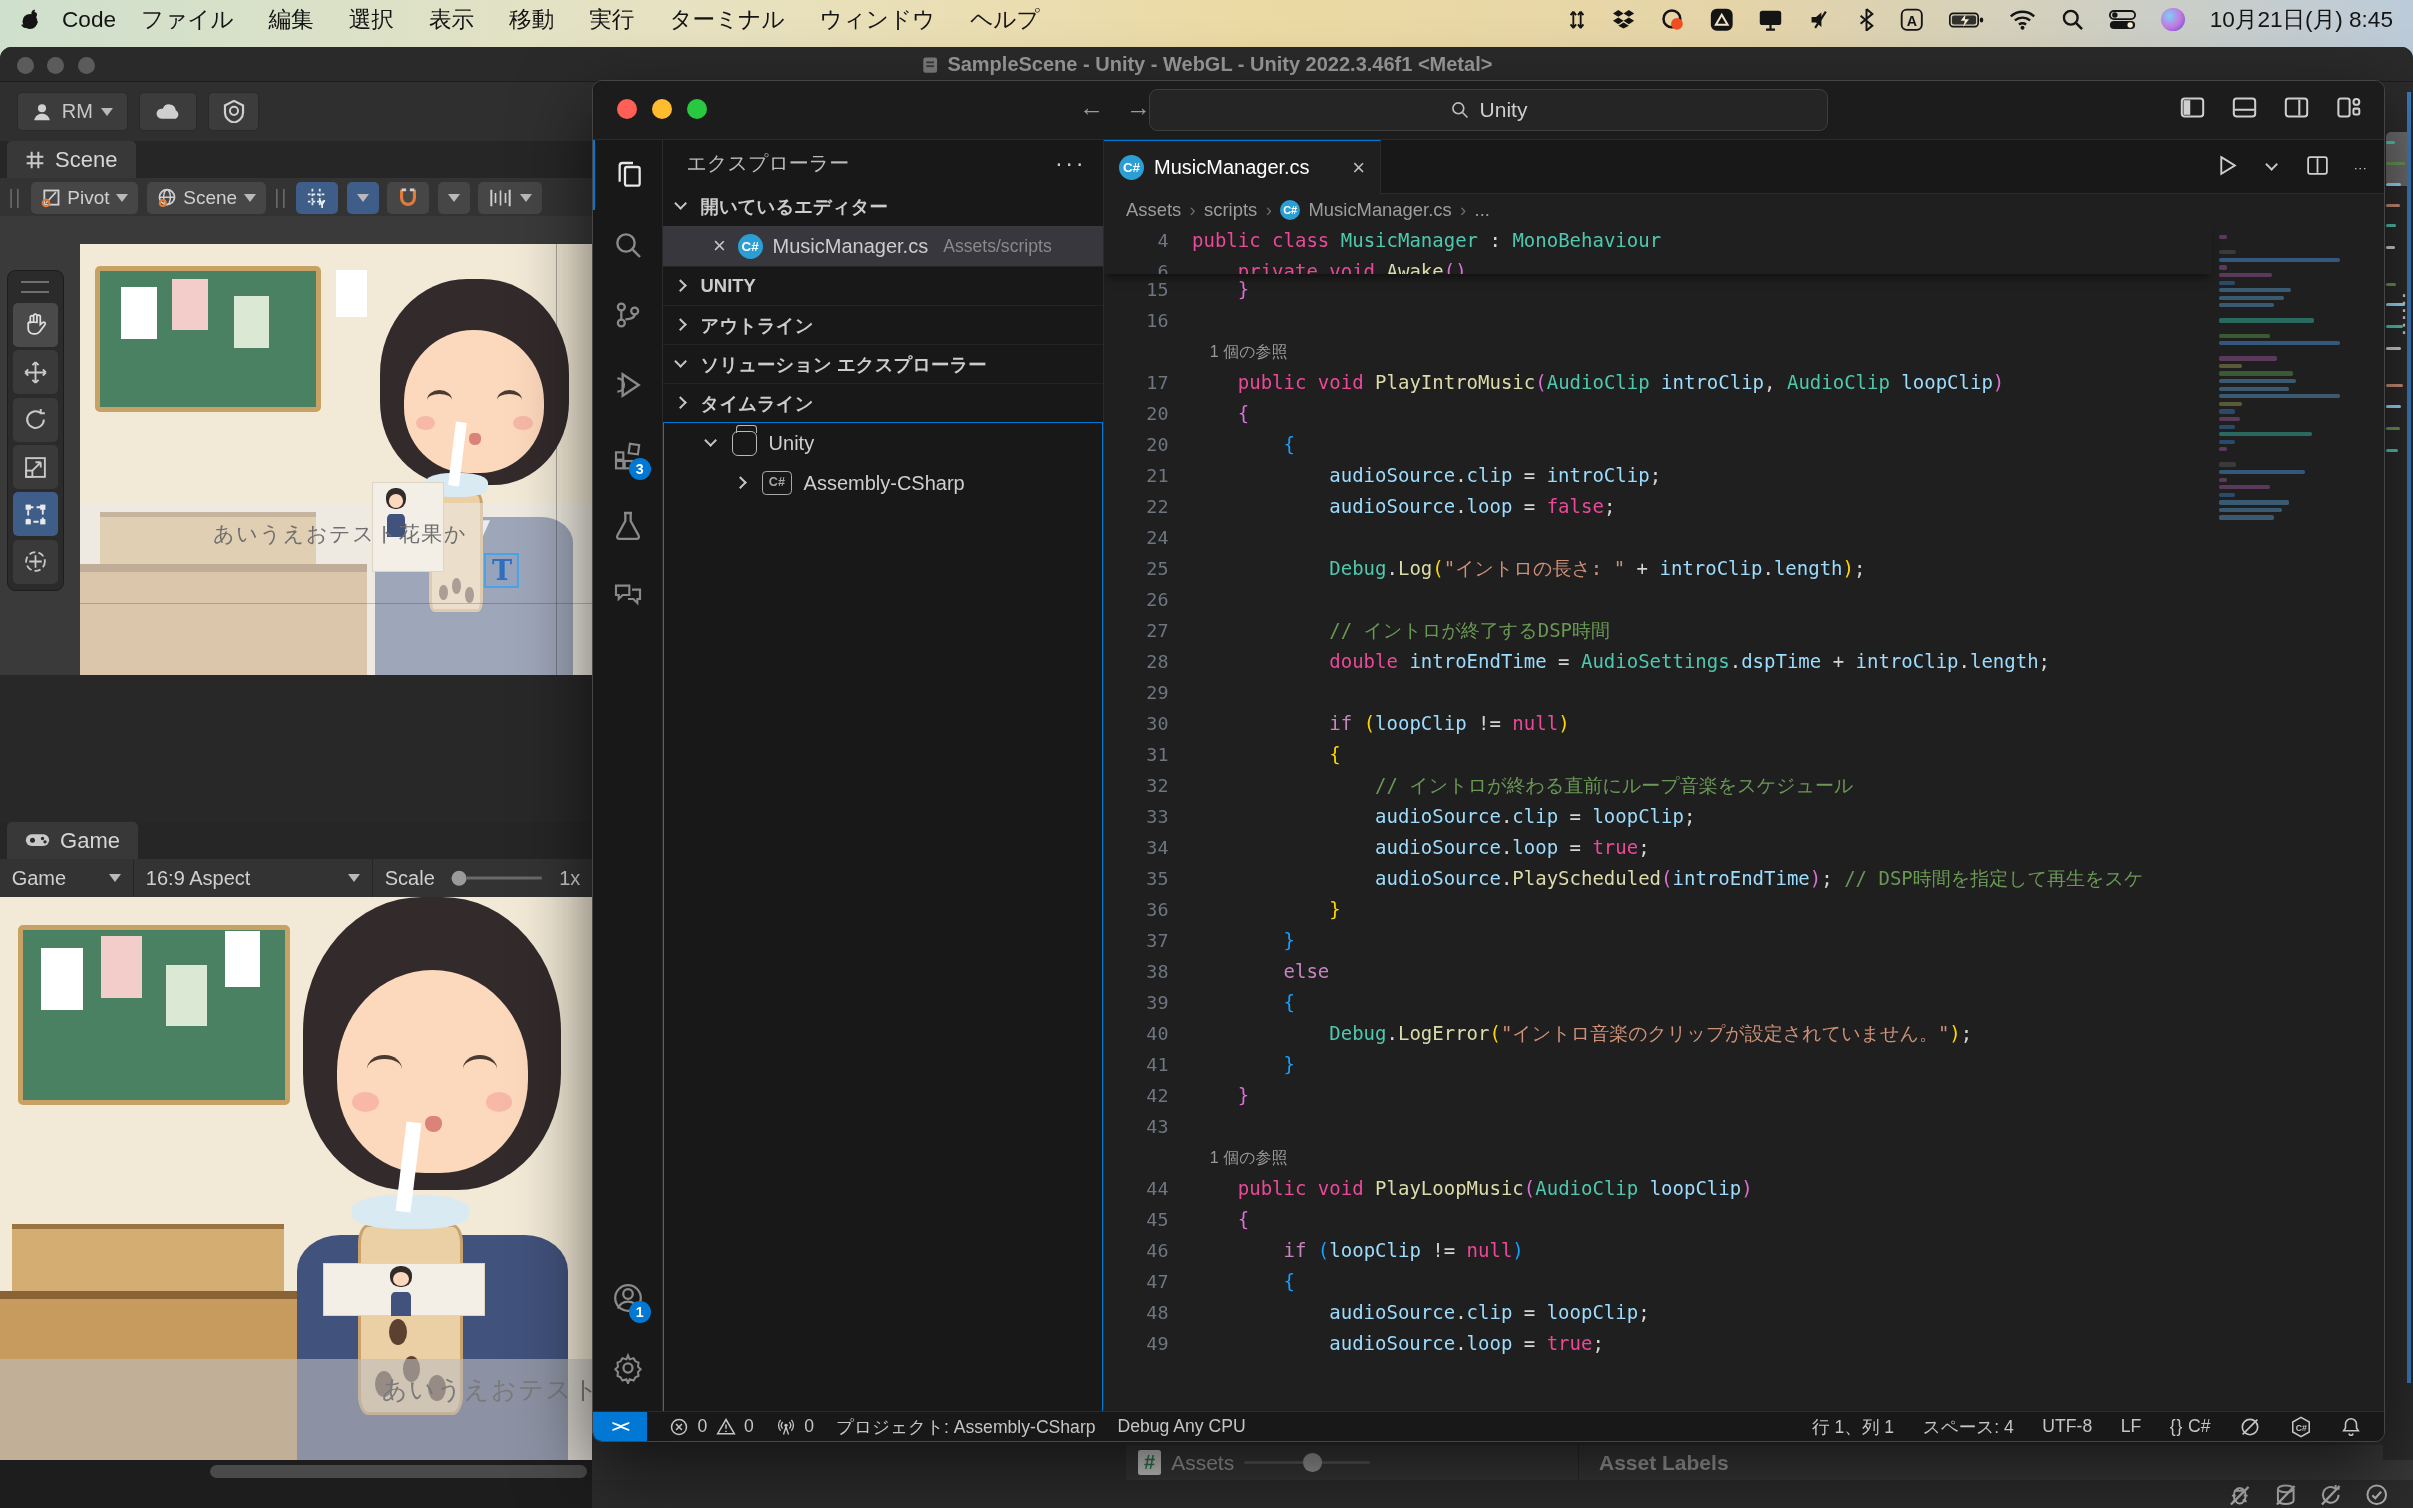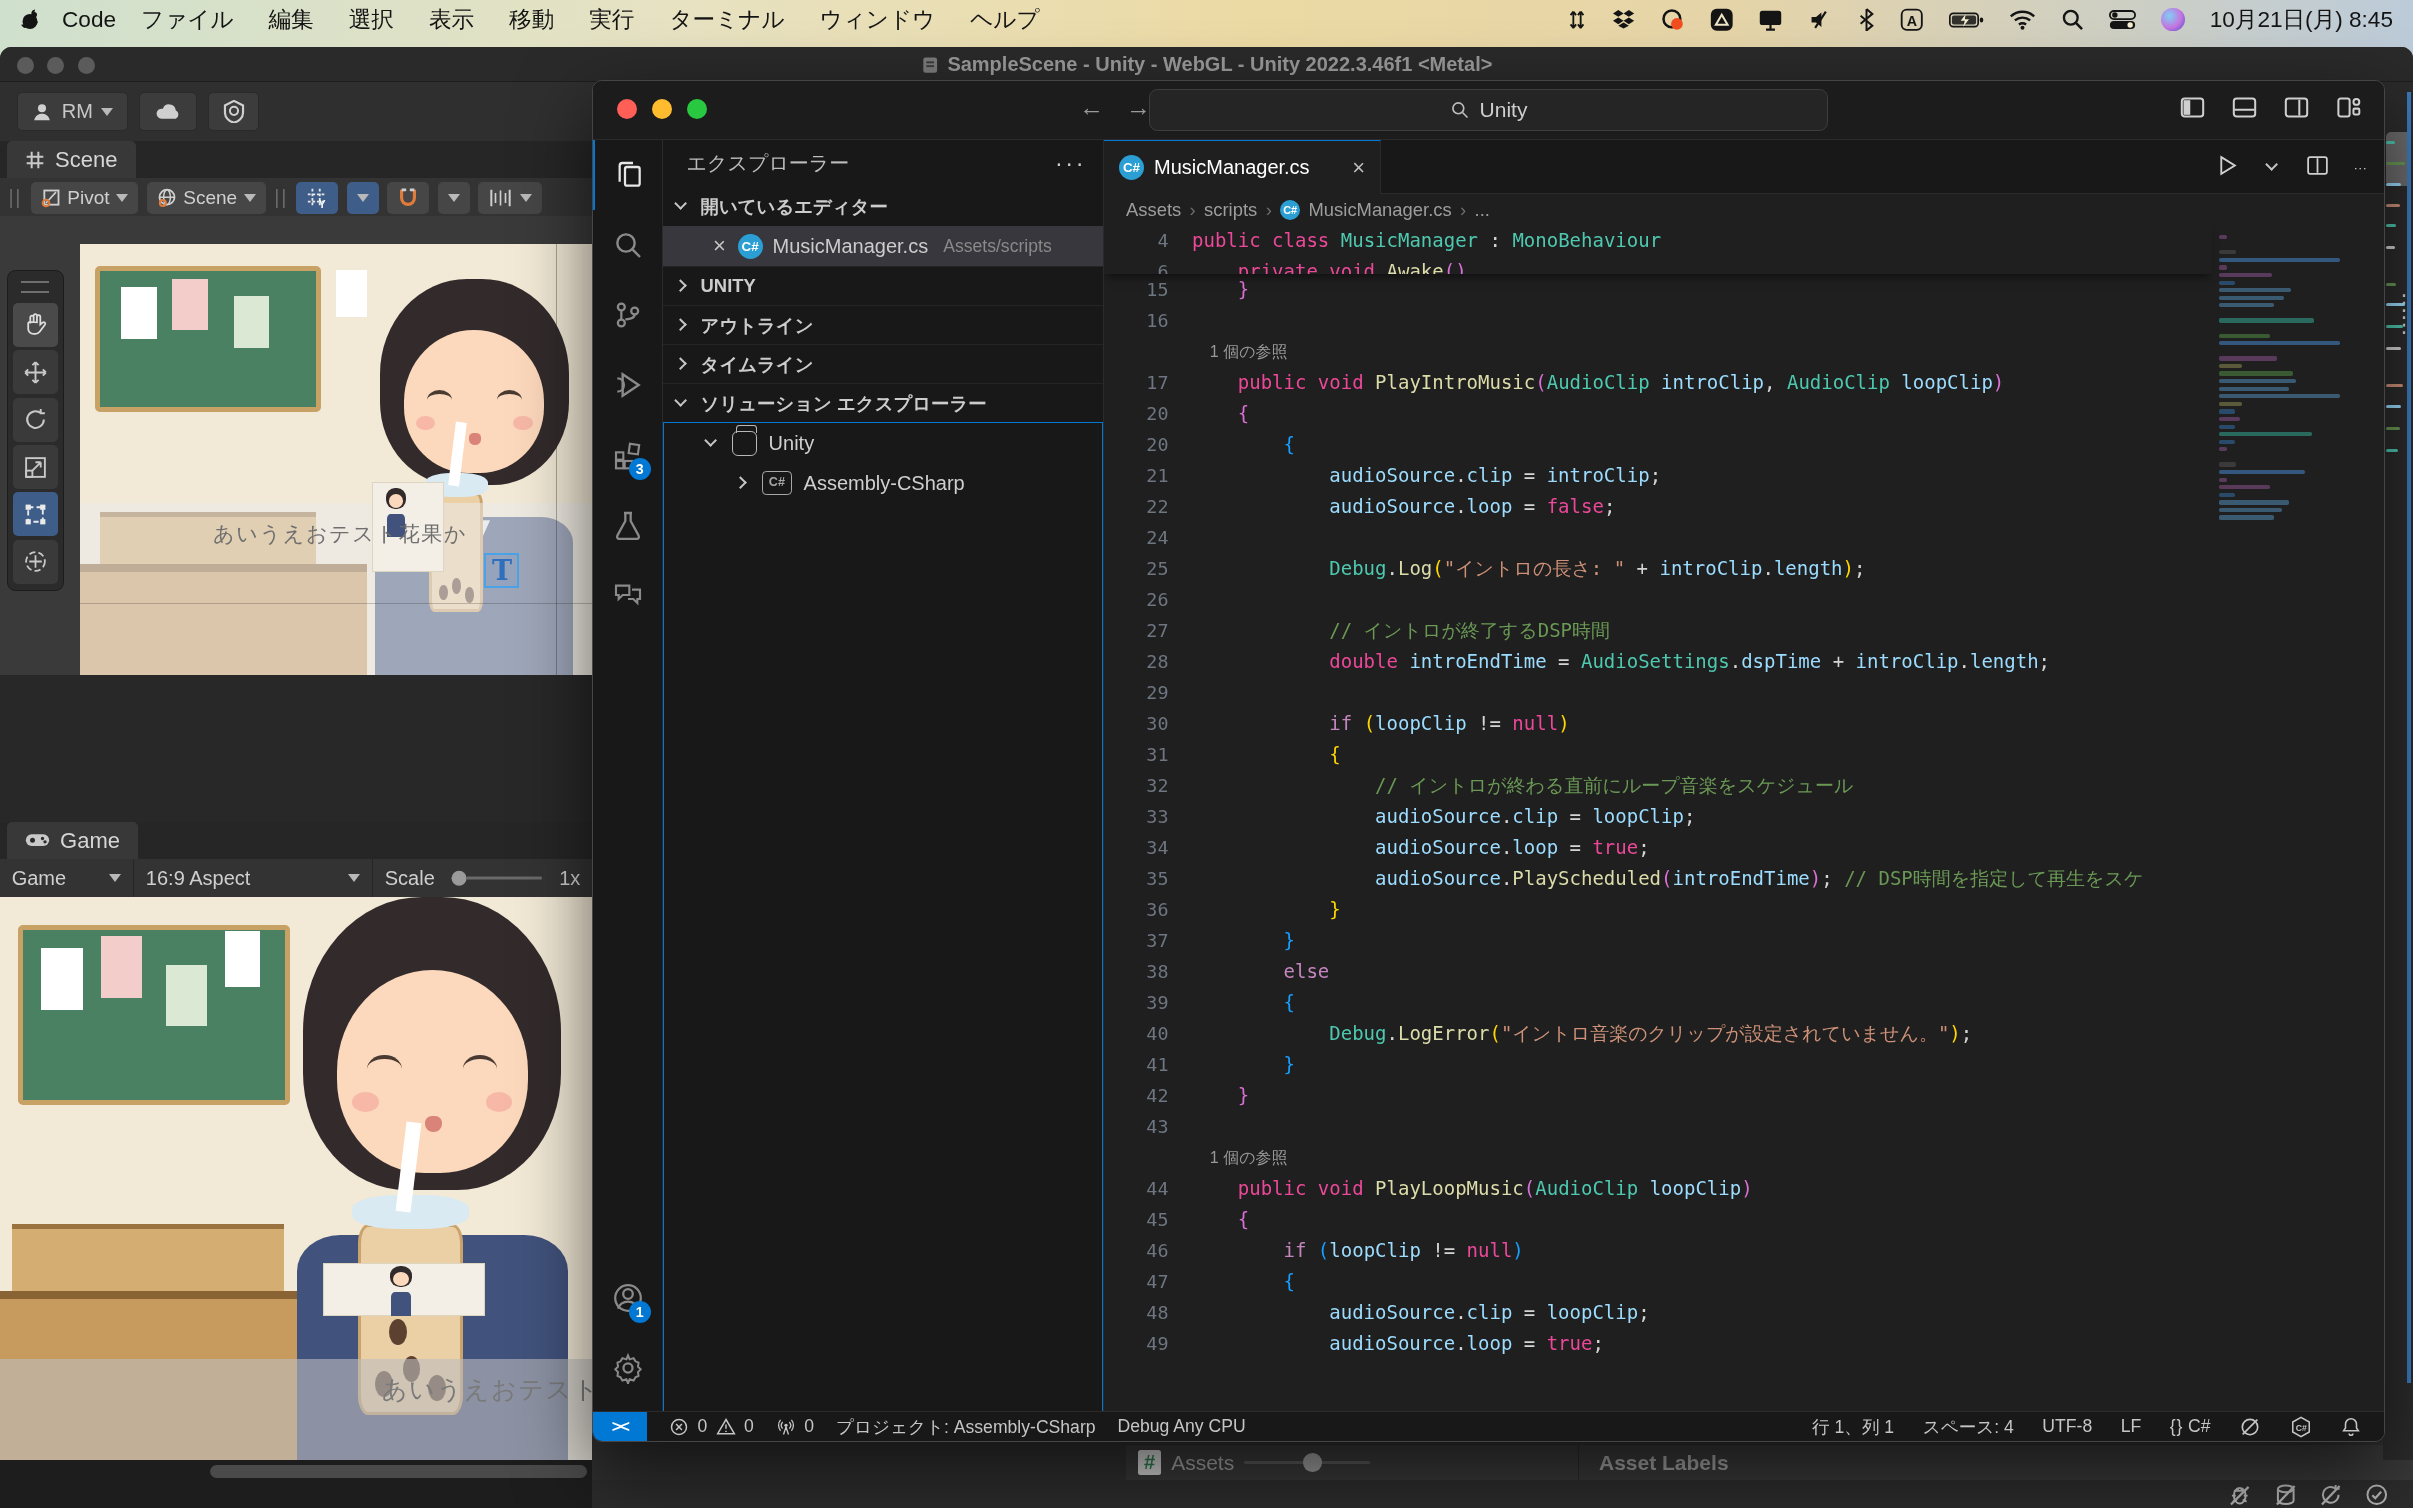--- a/index.html
+++ b/index.html
@@ -633,26 +633,26 @@
       </div>
       <div class="sec">
         <span class="chev right"></span>
         <span>UNITY</span>
       </div>
       <div class="sec">
         <span class="chev right"></span>
         <span>アウトライン</span>
       </div>
       <div class="sec">
+        <span class="chev down"></span>
+        <span>ソリューション エクスプローラー</span>
+      </div>
+      <div class="sec">
         <span class="chev right"></span>
         <span>タイムライン</span>
-      </div>
-      <div class="sec">
-        <span class="chev down"></span>
-        <span>ソリューション エクスプローラー</span>
       </div>
       <div class="treewrap">
         <div class="trow" style="padding-left:37px;gap:11.7px;">
           <span class="chev down"></span>
           <span class="boxicon"></span>
           <span>Unity</span>
         </div>
         <div class="trow" style="padding-left:67px;gap:11.7px;">
           <span class="chev right"></span>
           <span class="projicon">C#</span>

